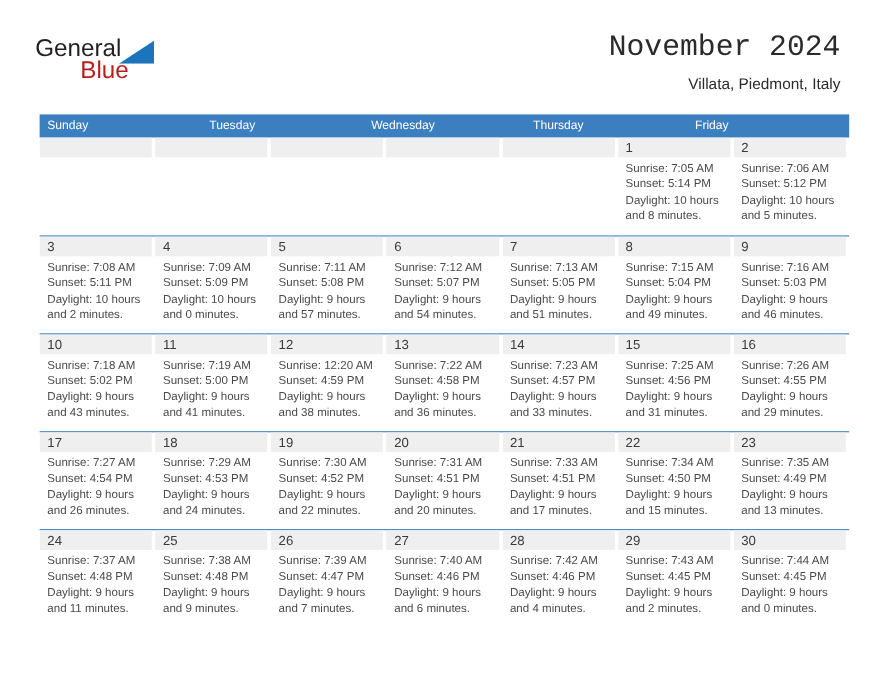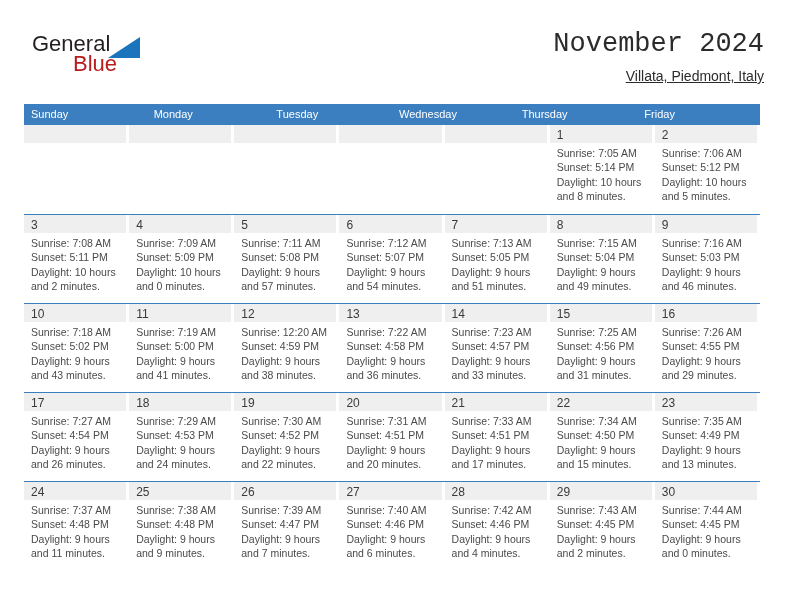--- a/index.html
+++ b/index.html
@@ -78,27 +78,26 @@
     font-weight: normal;
     margin: 0;
     font-family: Liberation Mono, monospace;
   }
   .cal-subtitle {
     font-size: 14px;
     color: #2b2b2b;
     line-height: 18px;
     margin-top: 7px;
     white-space: nowrap;
-    text-decoration: underline;
   }
 
   
   .calendar {
     position: absolute;
-    left: 24px;
+    left: 36px;
     top: 104px;
     width: 736px;
   }
 
   .weekday-row {
     display: flex;
     width: 100%;
     background: #3b7fc0;
     height: 21px;
   }
@@ -179,21 +178,20 @@
     <div class="title-block">
       <div class="cal-title">November 2024</div>
       <div class="cal-subtitle">Villata, Piedmont, Italy</div>
     </div>
 
   </div>
 
   <div class="calendar">
     <div class="weekday-row" id="weekday-row">
         <div class="weekday">Sunday</div>
-        <div class="weekday">Monday</div>
         <div class="weekday">Tuesday</div>
         <div class="weekday">Wednesday</div>
         <div class="weekday">Thursday</div>
         <div class="weekday">Friday</div>
       </div>
     <div id="weeks-container">
         <div class="week-row">
           <div class="day-cell empty">
             <div class="day-band"><span class="day-num"></span></div>
             <div class="day-info"></div>

